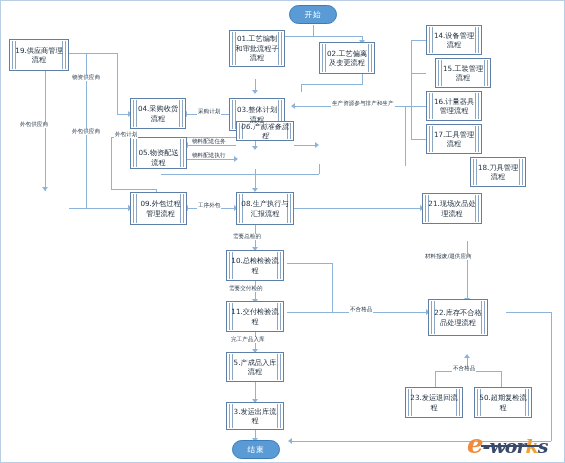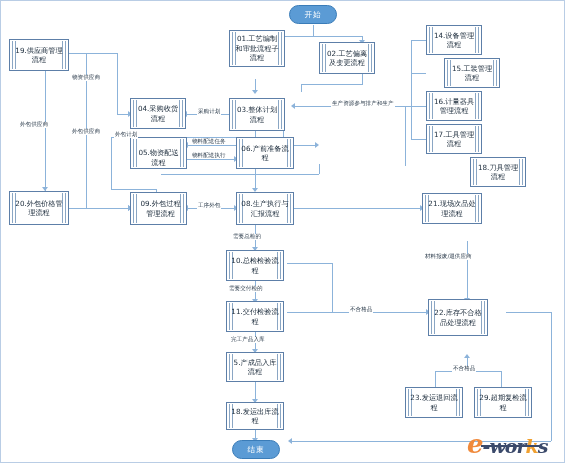--- a/index.html
+++ b/index.html
@@ -167,23 +167,20 @@
 
   <div class="edge h" style="left:505px;top:311px;width:45px;"></div>
   <div class="edge v" style="left:550px;top:311px;height:129px;"></div>
   <div class="edge h" style="left:290px;top:440px;width:260px;"></div>
   <div class="arrow l" style="left:287px;top:437px;"></div>
 
   <div class="node" style="left:8px;top:38px;width:60px;height:32px;">
     <span class="txt">19.供应商管理流程</span>
   </div>
 
-  <div class="node" style="left:8px;top:190px;width:60px;height:34px;">
-    <span class="txt">20.外包价格管理流程</span>
-  </div>
 
   <div class="node" style="left:228px;top:29px;width:56px;height:37px;">
     <span class="txt">01.工艺编制和审批流程子流程</span>
   </div>
 
   <div class="node" style="left:318px;top:41px;width:56px;height:32px;">
     <span class="txt">02.工艺偏离及变更流程</span>
   </div>
 
   <div class="node" style="left:228px;top:97px;width:56px;height:33px;">
@@ -191,21 +188,21 @@
   </div>
 
   <div class="node" style="left:129px;top:97px;width:56px;height:31px;">
     <span class="txt">04.采购收货流程</span>
   </div>
 
   <div class="node" style="left:129px;top:136px;width:57px;height:32px;align-items:flex-end;">
     <span class="txt">05.物资配送流程</span>
   </div>
 
-  <div class="node" style="left:235px;top:136px;width:58px;height:32px;">
+  <div class="node" style="left:235px;top:120px;width:58px;height:20px;font-style:italic;">
     <span class="txt">06.产前准备流程</span>
   </div>
 
 
   <div class="node" style="left:235px;top:191px;width:58px;height:33px;">
     <span class="txt">08.生产执行与汇报流程</span>
   </div>
 
   <div class="node" style="left:129px;top:191px;width:57px;height:33px;padding-left:8px;">
     <span class="txt">09.外包过程管理流程</span>
@@ -217,28 +214,28 @@
 
   <div class="node" style="left:225px;top:300px;width:58px;height:31px;">
     <span class="txt">11.交付检验流程</span>
   </div>
 
   <div class="node" style="left:225px;top:351px;width:58px;height:30px;">
     <span class="txt">5.产成品入库流程</span>
   </div>
 
   <div class="node" style="left:225px;top:401px;width:58px;height:28px;">
-    <span class="txt">18.发运出库流程</span>
+    <span class="txt">3.发运出库流程</span>
   </div>
 
   <div class="node" style="left:425px;top:24px;width:56px;height:30px;">
     <span class="txt">14.设备管理流程</span>
   </div>
 
-  <div class="node" style="left:443px;top:57px;width:56px;height:30px;">
+  <div class="node" style="left:434px;top:57px;width:56px;height:30px;">
     <span class="txt">15.工装管理流程</span>
   </div>
 
   <div class="node" style="left:425px;top:90px;width:56px;height:30px;">
     <span class="txt">16.计量器具管理流程</span>
   </div>
 
   <div class="node" style="left:425px;top:123px;width:56px;height:30px;">
     <span class="txt">17.工具管理流程</span>
   </div>
@@ -253,21 +250,21 @@
 
   <div class="node" style="left:427px;top:298px;width:60px;height:37px;">
     <span class="txt">22.库存不合格品处理流程</span>
   </div>
 
   <div class="node" style="left:404px;top:386px;width:58px;height:31px;">
     <span class="txt">23.发运退回流程</span>
   </div>
 
   <div class="node" style="left:473px;top:386px;width:58px;height:31px;">
-    <span class="txt">29.超期复检流程</span>
+    <span class="txt">50.超期复检流程</span>
   </div>
 
   <div class="terminator" style="left:288px;top:4px;width:48px;height:19px;">开始</div>
 
   <div class="terminator" style="left:231px;top:439px;width:48px;height:19px;">结束</div>
 
   <div class="elabel" style="left:70px;top:74px;">物资供应商</div>
   <div class="elabel" style="left:18px;top:121px;">外包供应商</div>
   <div class="elabel" style="left:70px;top:128px;">外包供应商</div>
   <div class="elabel" style="left:196px;top:108px;">采购计划</div>

